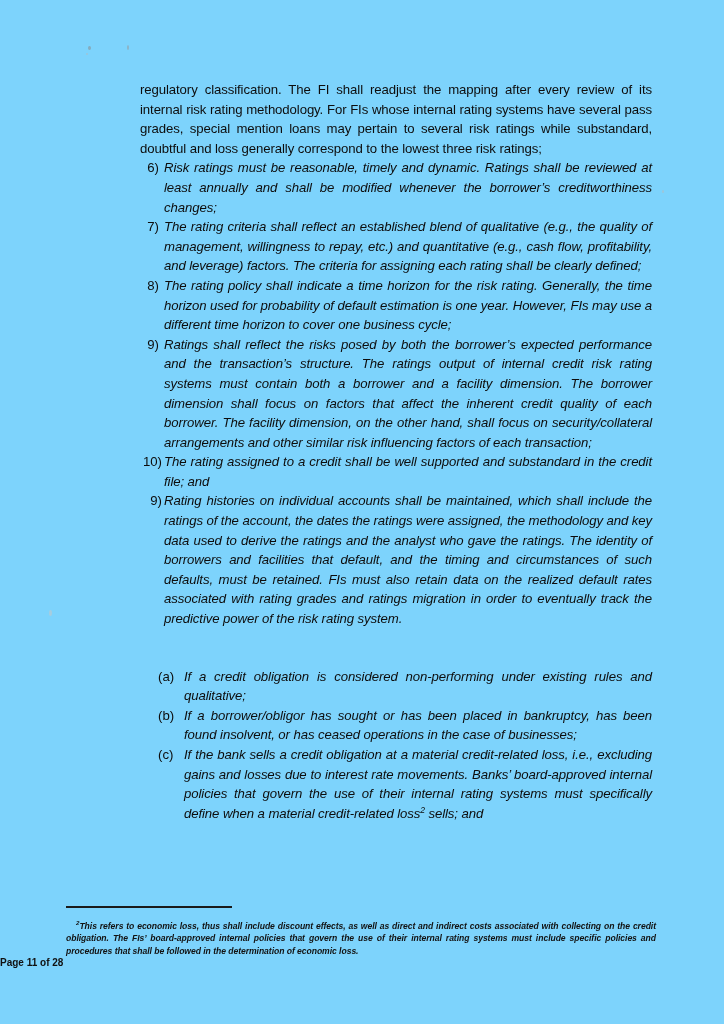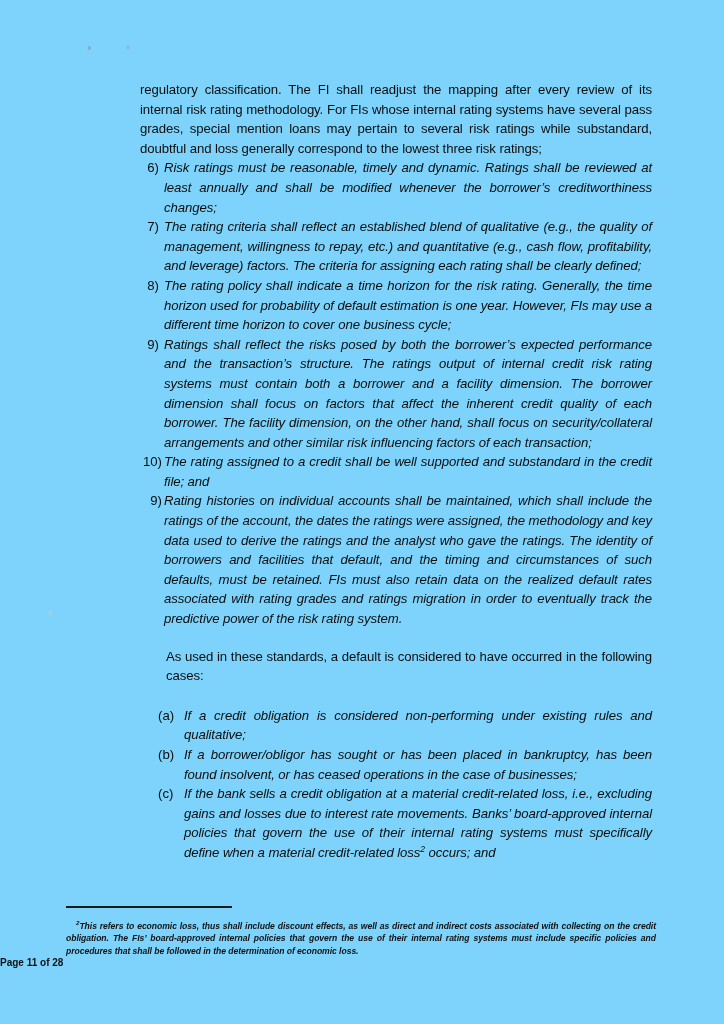--- a/index.html
+++ b/index.html
@@ -182,38 +182,37 @@
       <span class="body">The rating assigned to a credit shall be well supported and substandard in the credit file; and</span>
     </div>
 
     <div class="lrow">
       <span class="marker wide">9)</span>
       <span class="body">Rating histories on individual accounts shall be maintained, which shall include the ratings of the account, the dates the ratings were assigned, the methodology and key data used to derive the ratings and the analyst who gave the ratings. The identity of borrowers and facilities that default, and the timing and circumstances of such defaults, must be retained. FIs must also retain data on the realized default rates associated with rating grades and ratings migration in order to eventually track the predictive power of the risk rating system.</span>
     </div>
 
     <div class="gap-md"></div>
 
-    <p class="para intro">As used in these standards, a default is considered to have occurred in the following cases:</p>
 
     <div class="gap-lg"></div>
 
     <div class="alpha-list">
       <div class="lrow">
         <span class="marker">(a)</span>
         <span class="body">If a credit obligation is considered non-performing under existing rules and qualitative;</span>
       </div>
 
       <div class="lrow">
         <span class="marker">(b)</span>
         <span class="body">If a borrower/obligor has sought or has been placed in bankruptcy, has been found insolvent, or has ceased operations in the case of businesses;</span>
       </div>
 
       <div class="lrow">
         <span class="marker">(c)</span>
-        <span class="body"><span>If the bank sells a credit obligation at a material credit-related loss, i.e., excluding gains and losses due to interest rate movements. Banks’ board-approved internal policies that govern the use of their internal rating systems must specifically define when a material credit-related loss</span><sup class="inline-sup">2</sup><span> occurs; and</span></span>
+        <span class="body"><span>If the bank sells a credit obligation at a material credit-related loss, i.e., excluding gains and losses due to interest rate movements. Banks’ board-approved internal policies that govern the use of their internal rating systems must specifically define when a material credit-related loss</span><sup class="inline-sup">2</sup><span> sells; and</span></span>
       </div>
     </div>
 
   </div>
 
   <div class="footnote">
     <div class="fn-rule"></div>
     <div class="fn-text"><sup class="fn-sup">2</sup><span>This refers to economic loss, thus shall include discount effects, as well as direct and indirect costs associated with collecting on the credit obligation. The FIs’ board-approved internal policies that govern the use of their internal rating systems must include specific policies and procedures that shall be followed in the determination of economic loss.</span></div>
   </div>
 

